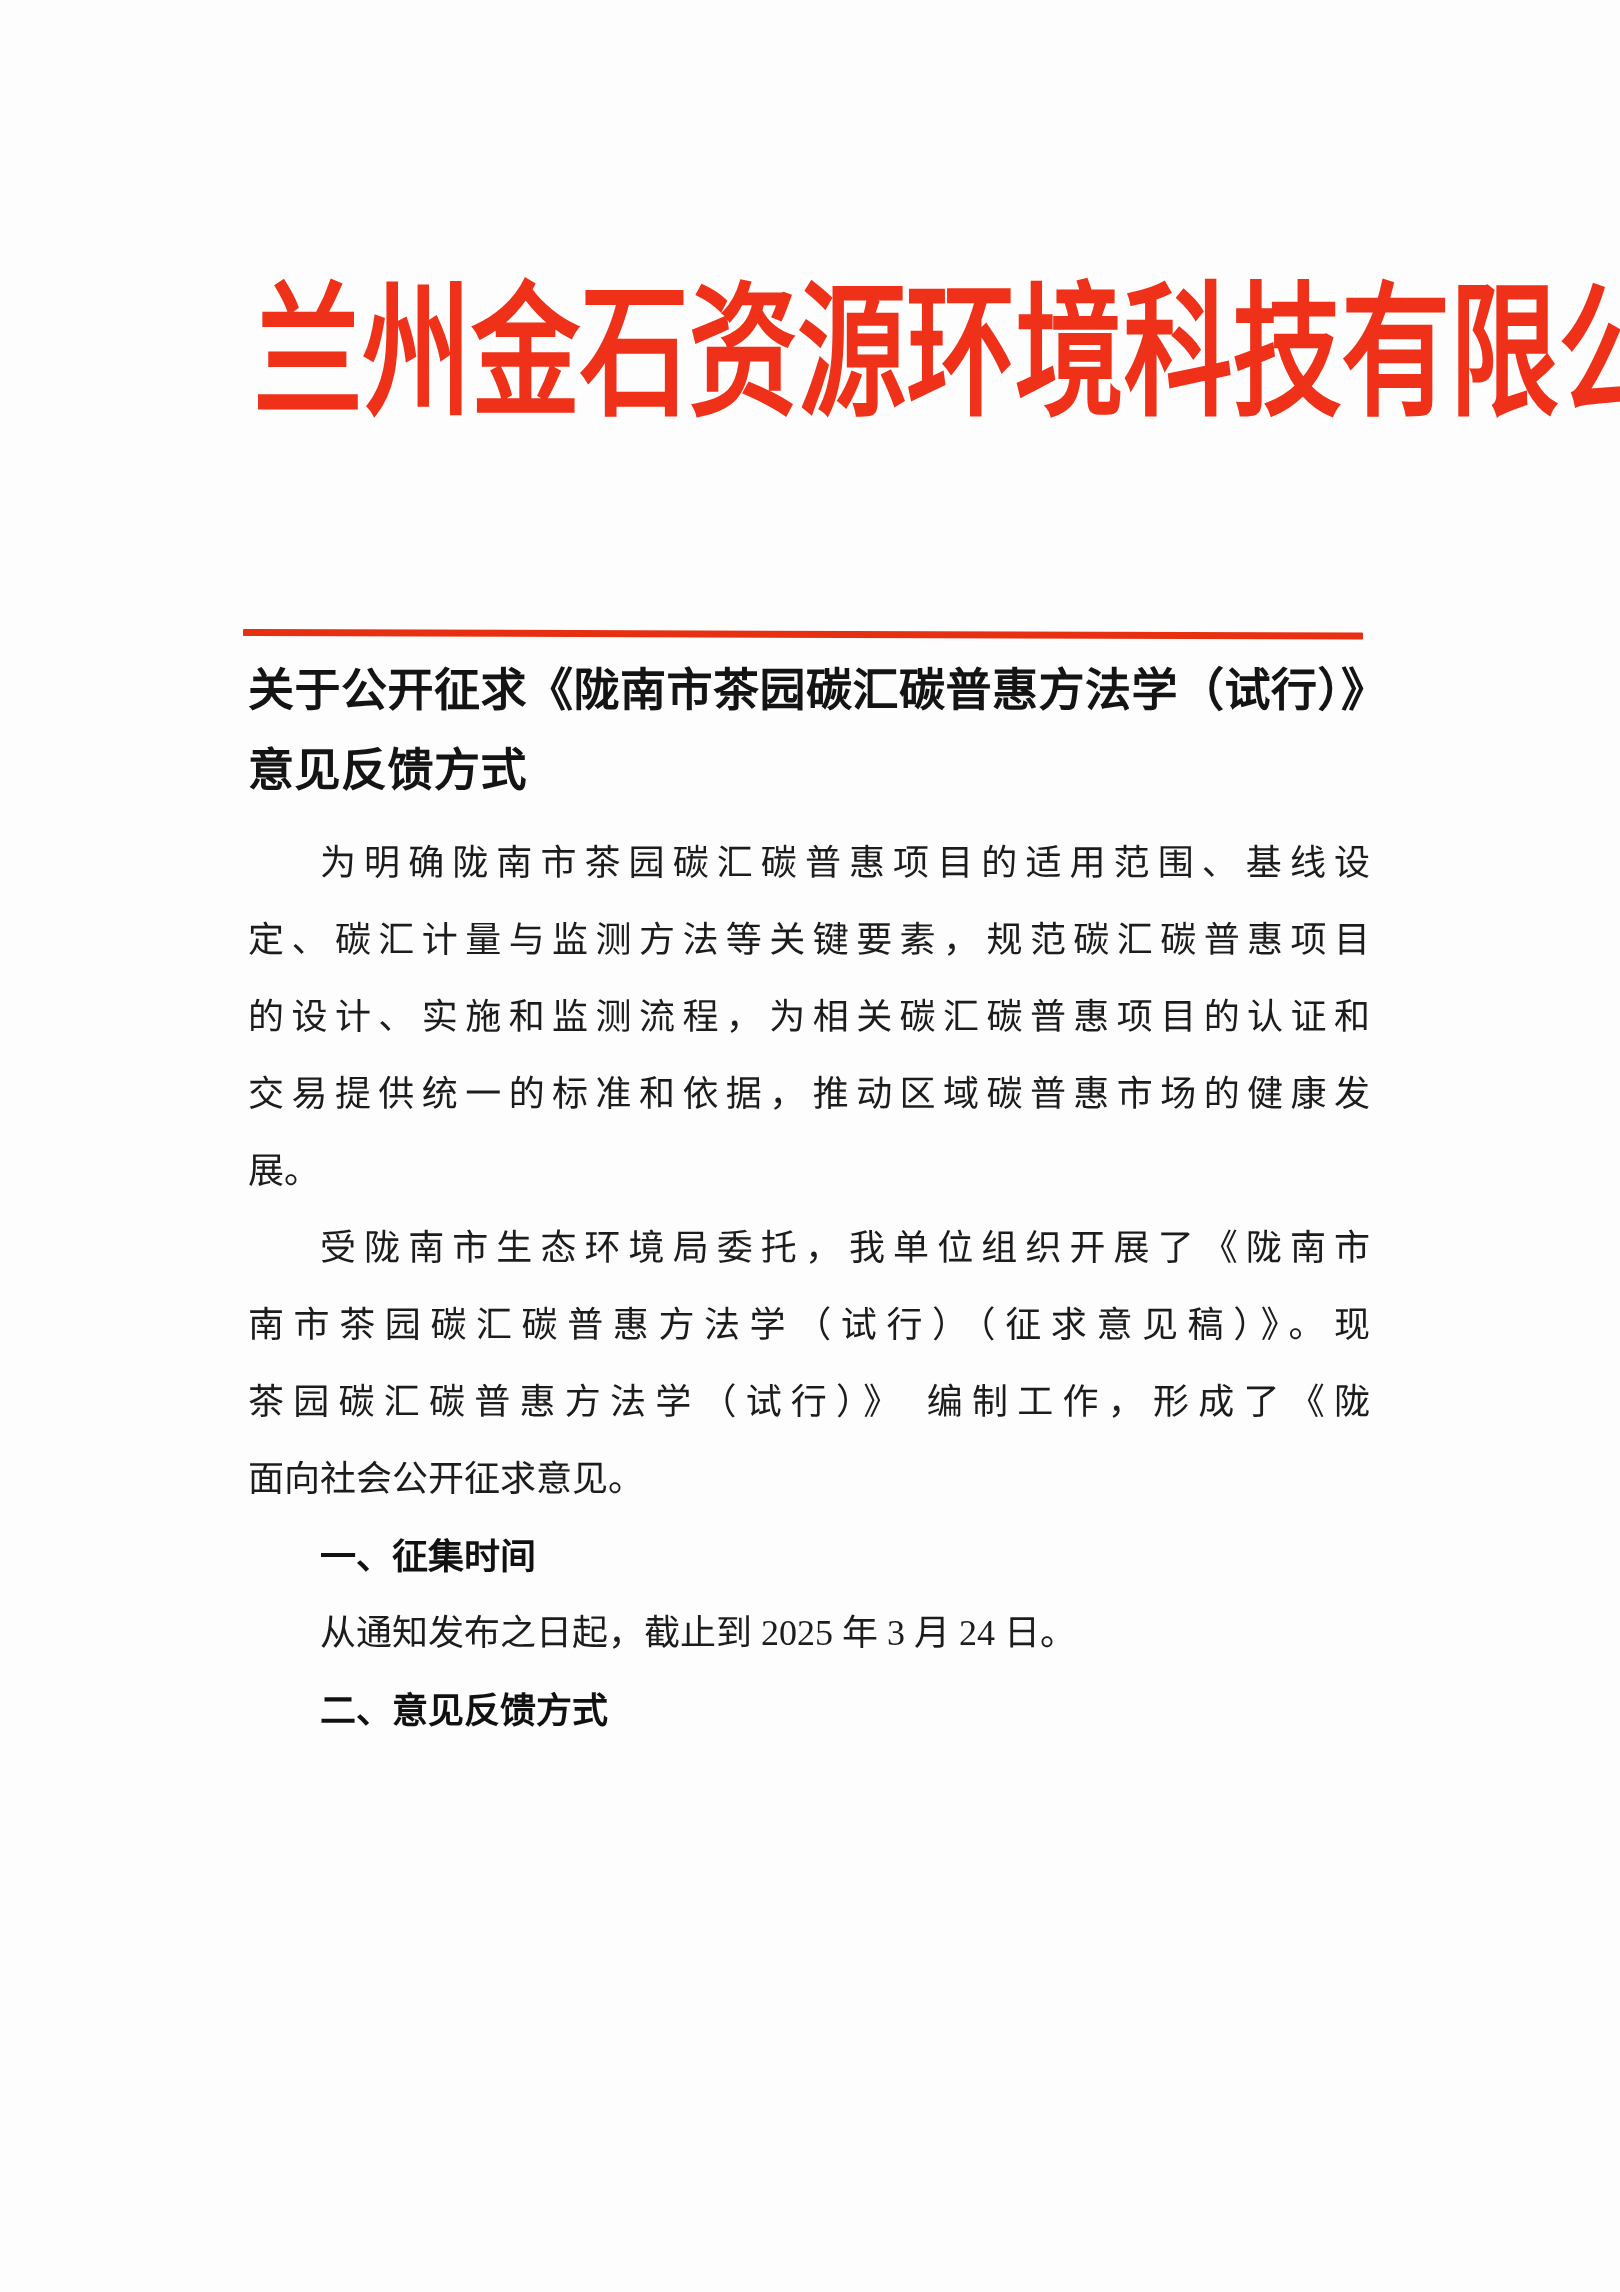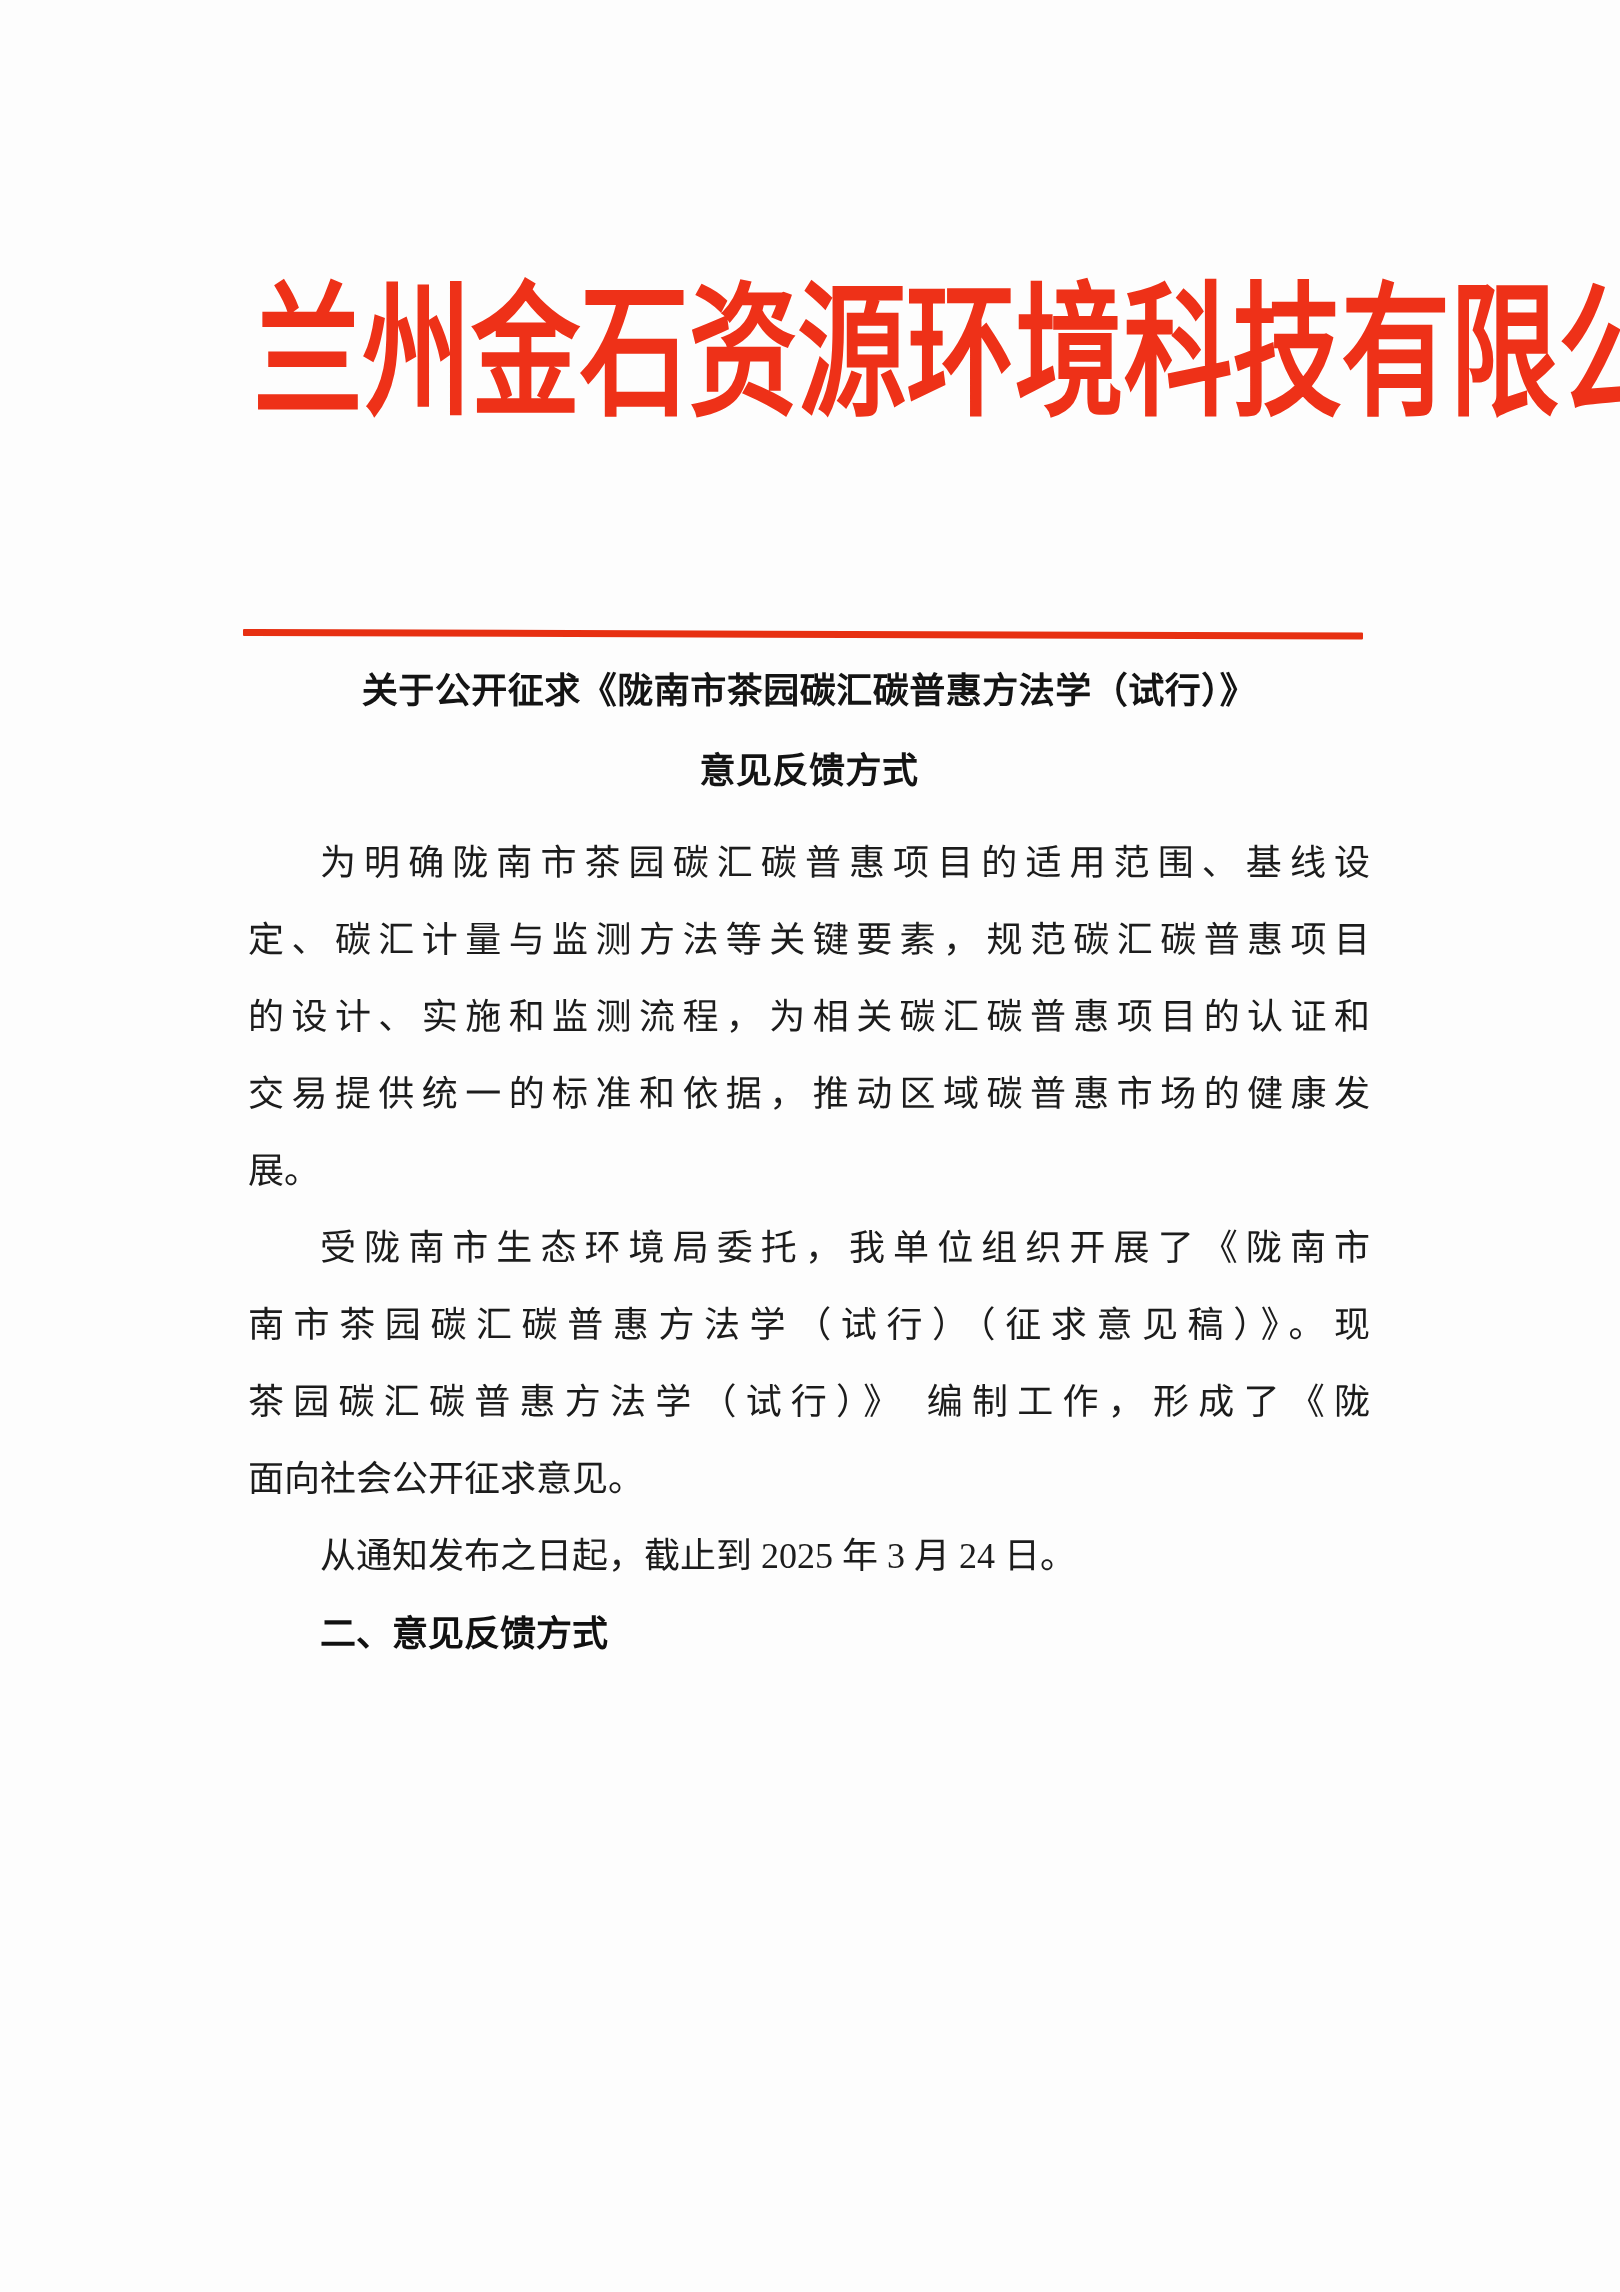--- a/index.html
+++ b/index.html
@@ -46,23 +46,22 @@
     transform: rotate(0.18deg);
     transform-origin: left center;
   }
 
   
   .doc-title {
     position: absolute;
     top: 651px;
     left: 248px;
     width: 1122px;
-    text-align: center;
     font-weight: 700;
-    font-size: 36px;
+    font-size: 46px;
     line-height: 80px;
     color: #141414;
     letter-spacing: 0.5px;
   }
 
   
   .body-block {
     position: absolute;
     top: 825px;
     left: 248px;
@@ -109,18 +108,19 @@
   <div class="body-block">
       <div class="line indent justify">为明确陇南市茶园碳汇碳普惠项目的适用范围、基线设</div>
       <div class="line justify">定、碳汇计量与监测方法等关键要素，规范碳汇碳普惠项目</div>
       <div class="line justify">的设计、实施和监测流程，为相关碳汇碳普惠项目的认证和</div>
       <div class="line justify">交易提供统一的标准和依据，推动区域碳普惠市场的健康发</div>
       <div class="line">展。</div>
       <div class="line indent justify">受陇南市生态环境局委托，我单位组织开展了《陇南市</div>
       <div class="line justify">南市茶园碳汇碳普惠方法学（试行）（征求意见稿）》。现</div>
       <div class="line justify">茶园碳汇碳普惠方法学（试行）》 编制工作，形成了《陇</div>
       <div class="line">面向社会公开征求意见。</div>
+      <div class="line indent heading">一、征集时间</div>
       <div class="line indent">从通知发布之日起，截止到 2025 年 3 月 24 日。</div>
       <div class="line indent heading">二、意见反馈方式</div>
     </div>
 
 </div>
 
 
 </body></html>

